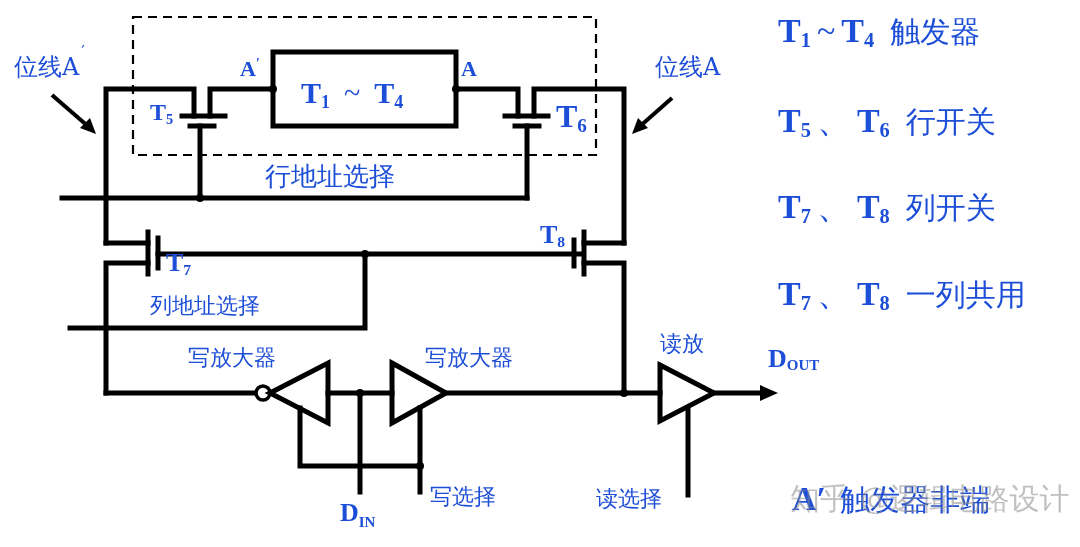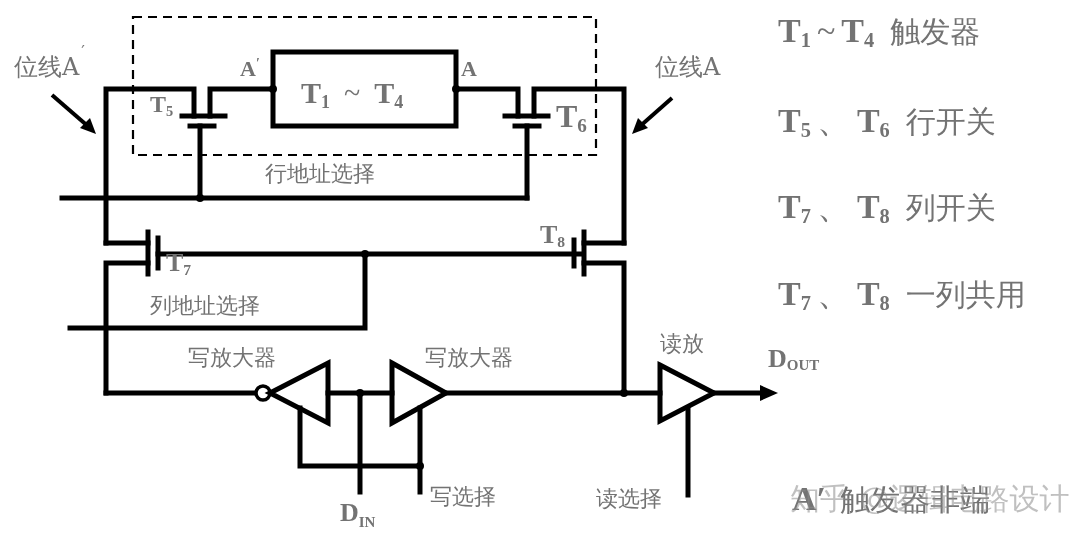--- a/index.html
+++ b/index.html
@@ -1,20 +1,20 @@
 <!DOCTYPE html>
 <html><head>
 <meta charset="utf-8">
 <style>
   html,body{margin:0;padding:0;background:#fff;}
   #canvas{position:relative;width:1080px;height:547px;overflow:hidden;background:#fff;}
   svg{position:absolute;left:0;top:0;}
   .w{stroke:#000;stroke-width:5;fill:none;stroke-linecap:square;}
   .dash{stroke:#000;stroke-width:2.2;fill:none;stroke-dasharray:9 6;}
-  .lbl{position:absolute;font-family:"Liberation Serif","DejaVu Serif",serif;color:#737373;white-space:nowrap;line-height:1;}
+  .lbl{position:absolute;font-family:"Liberation Serif","DejaVu Serif",serif;color:#1d4ed8;white-space:nowrap;line-height:1;}
   .cn{font-family:"DejaVu Serif","Liberation Serif",serif;}
   .b{font-weight:bold;}
   sub{font-size:0.6em;vertical-align:-0.25em;font-weight:bold;}
   .leg{font-size:34px;}
   .leg .t{font-weight:bold;}
   .leg .c{font-family:"DejaVu Serif",serif;font-size:30px;}
   .wm{color:rgba(140,140,140,0.55);}
 </style>
 </head>
 <body>
@@ -83,23 +83,23 @@
   <polygon points="96,134 80,128 90,118" fill="#000"></polygon>
   <line x1="672" y1="98" x2="638" y2="128" stroke="#000" stroke-width="4"></line>
   <polygon points="632,134 638,118 648,128" fill="#000"></polygon>
 </svg>
 
 <div class="lbl cn" style="left:14px;top:55px;font-size:24px;"><span>位线A</span><span style="position:relative;top:-18px;left:2px;font-size:16px;">′</span></div>
 <div class="lbl cn" style="left:655px;top:55px;font-size:24px;">位线A</div>
 <div class="lbl b" style="left:240px;top:58px;font-size:22px;"><span>A</span><span style="position:relative;top:-8px;font-size:14px;">′</span></div>
 <div class="lbl b" style="left:461px;top:58px;font-size:22px;">A</div>
 <div class="lbl b" style="left:301px;top:78px;font-size:30px;"><span>T</span><sub>1</sub><span style="padding:0 14px;font-weight:normal;">~</span><span>T</span><sub>4</sub></div>
-<div class="lbl b" style="left:150px;top:92px;font-size:24px;"><span>T</span><sub>5</sub></div>
+<div class="lbl b" style="left:150px;top:100px;font-size:24px;"><span>T</span><sub>5</sub></div>
 <div class="lbl b" style="left:556px;top:100px;font-size:32px;"><span>T</span><sub>6</sub></div>
-<div class="lbl cn" style="left:265px;top:163px;font-size:22px;">行地址选择</div>
+<div class="lbl cn" style="left:265px;top:163px;font-size:26px;">行地址选择</div>
 <div class="lbl b" style="left:166px;top:222px;font-size:26px;margin-top:28px;"><span>T</span><sub>7</sub></div>
 <div class="lbl b" style="left:540px;top:222px;font-size:26px;"><span>T</span><sub>8</sub></div>
 <div class="lbl cn" style="left:150px;top:295px;font-size:22px;">列地址选择</div>
 <div class="lbl cn" style="left:188px;top:347px;font-size:22px;">写放大器</div>
 <div class="lbl cn" style="left:425px;top:347px;font-size:22px;">写放大器</div>
 <div class="lbl cn" style="left:660px;top:333px;font-size:22px;">读放</div>
 <div class="lbl b" style="left:768px;top:346px;font-size:26px;"><span>D</span><sub style="font-size:15px;vertical-align:-0.2em;">OUT</sub></div>
 <div class="lbl b" style="left:340px;top:500px;font-size:26px;"><span>D</span><sub style="font-size:15px;vertical-align:-0.4em;">IN</sub></div>
 <div class="lbl cn" style="left:430px;top:486px;font-size:22px;">写选择</div>
 <div class="lbl cn" style="left:596px;top:488px;font-size:22px;">读选择</div>

